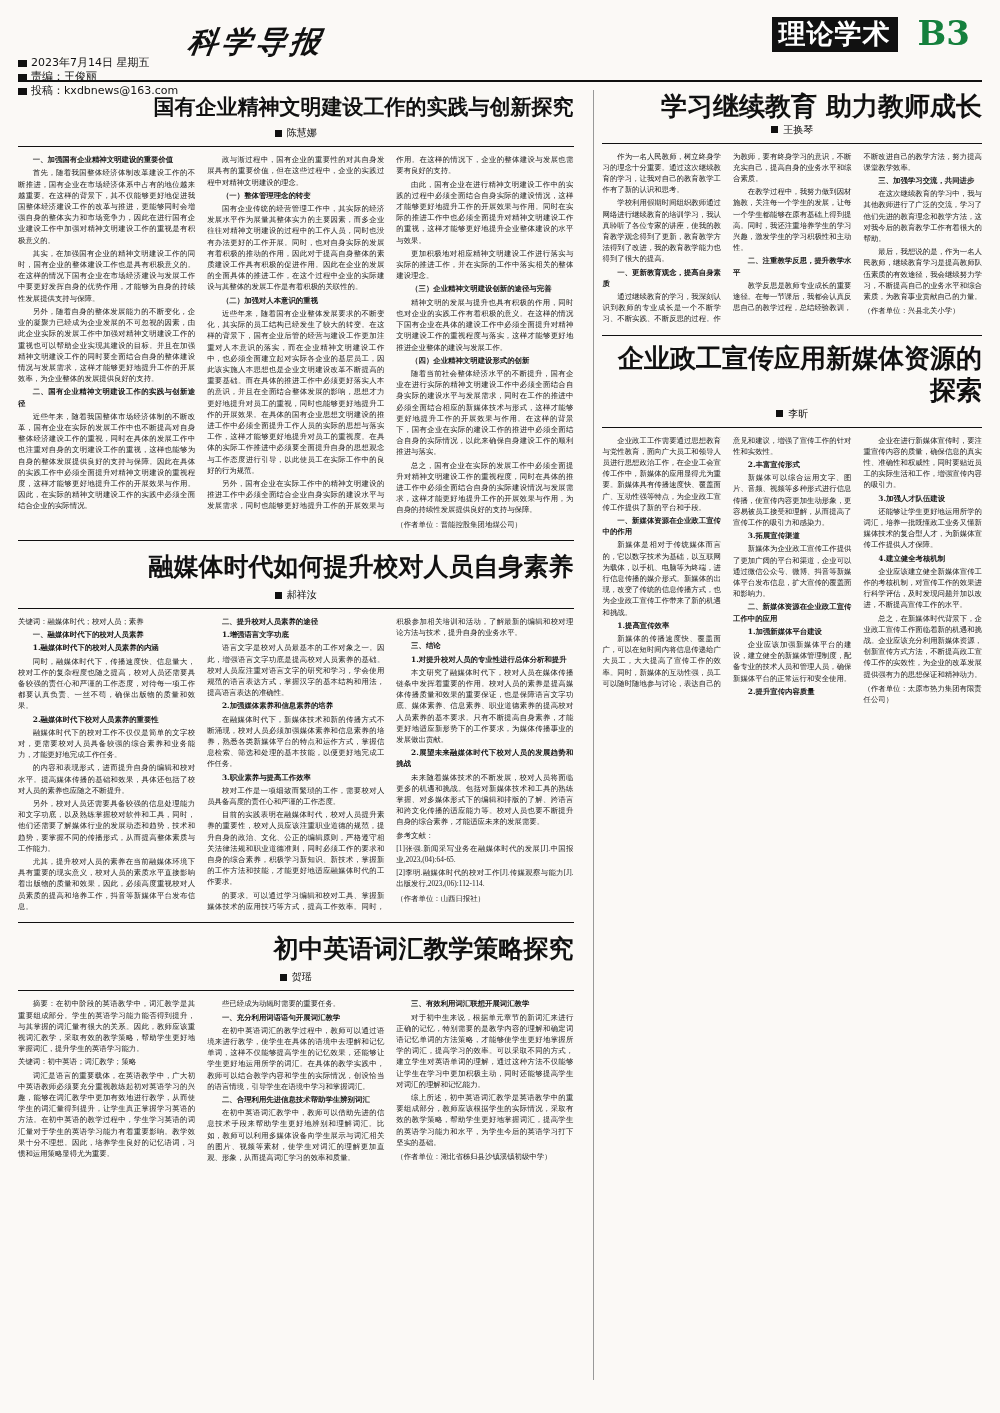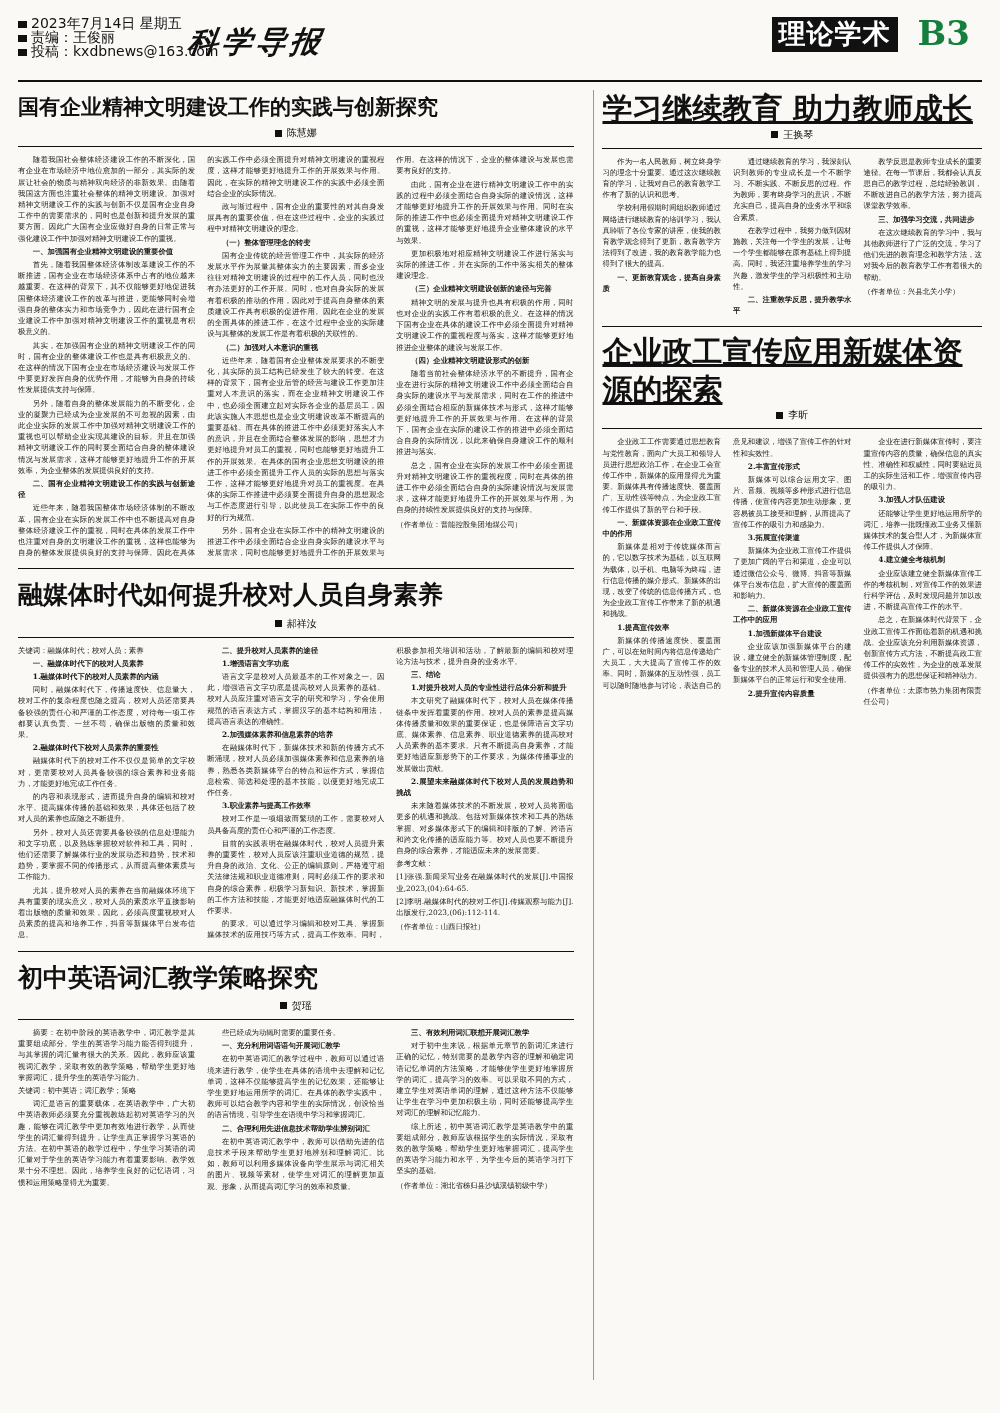--- a/index.html
+++ b/index.html
@@ -18,24 +18,25 @@
     background:#fbf9f6;
   }
   
   .masthead{
     position:relative;
     height:66px;
     border-bottom:2px solid #111;
     display:flex;align-items:flex-start;
   }
   .meta{
-    font-size:14px;line-height:14px;
+    font-size:11px;line-height:14px;
     color:#111;
     padding-top:2px;
     width:200px;
+    margin-top:40px;
   }
   .meta div{white-space:nowrap;}
   .meta .bar{display:inline-block;width:9px;height:7px;background:#111;margin-right:4px;vertical-align:middle;}
   .paper-name{
     position:absolute;left:170px;top:8px;
     font-family:"DejaVu Serif","Liberation Serif",serif;
     font-size:30px;font-weight:700;font-style:italic;
     letter-spacing:4px;color:#111;
     transform:skewX(-8deg);
   }
@@ -60,21 +61,21 @@
   .content{
     display:flex;
     margin-top:8px;
     height:1290px;
   }
   .left{width:575px;padding-right:10px;box-sizing:border-box;}
   .vrule{width:1px;background:#999;margin:0 9px;}
   .right{width:386px;box-sizing:border-box;}
   .article{margin-bottom:10px;}
   .art-title{
-    text-align:left;
+    text-align:right;
     font-family:"DejaVu Serif","Liberation Serif",serif;
     font-weight:700;
     color:#111;
     line-height:1.25;
   }
   .t1{font-size:21px;margin:4px 0 6px;}
   .t-left-main{font-size:25px;margin:10px 0 6px;}
   .byline{
     text-align:center;
     font-size:10px;
@@ -88,29 +89,29 @@
     font-family:"DejaVu Serif","Liberation Serif",serif;
     font-size:7.4px;
     line-height:11.2px;
     text-align:justify;
     margin:0 0 2px 0;
     text-indent:2em;
     color:#1a1a1a;
     -webkit-hyphens:none;
   }
   p.body.sub{font-weight:700;text-indent:2em;}
-  p.body.nosub{text-indent:0;}
+  p.body.nosub{text-indent:0;font-family:Liberation Serif, serif;}
   p.sign{
     font-family:"DejaVu Serif","Liberation Serif",serif;
     font-size:7.4px;line-height:11.2px;
     text-align:left;margin:3px 0 0 0;color:#1a1a1a;
   }
   .divider-thin{height:1px;background:#111;margin:8px 0 6px;}
   .right .art-title{font-size:20px;}
-  .right .t-big{font-size:30px;text-decoration:underline;}
+  .right .t-big{font-size:26px;}
 </style>
 </head>
 <body>
 
 <div class="page">
 
   <div class="masthead">
     <div class="meta">
       <div><span class="bar"></span><span>2023年7月14日 星期五</span></div>
       <div><span class="bar"></span><span>责编：王俊丽</span></div>
@@ -125,21 +126,20 @@
 
   <div class="content">
 
     <div class="left">
 
       <div class="article">
         <div class="art-title t1">国有企业精神文明建设工作的实践与创新探究</div>
         <div class="byline"><span class="sq"></span><span>陈慧娜</span></div>
         <div class="rule"></div>
         <div class="cols3">
-          <p class="body">随着我国社会整体经济建设工作的不断深化，国有企业在市场经济中地位愈加的一部分，其实际的发展让社会的物质与精神双向经济的非新效果。由随着我国这方面也注重社会整体的精神文明建设。加强对精神文明建设工作的实践与创新不仅是国有企业自身工作中的需要需求的，同时也是创新和提升发展的重要方面。因此广大国有企业应做好自身的日常正常与强化建设工作中加强对精神文明建设工作的重视。</p>
           <p class="body sub">一、加强国有企业精神文明建设的重要价值</p>
           <p class="body">首先，随着我国整体经济体制改革建设工作的不断推进，国有企业在市场经济体系中占有的地位越来越重要。在这样的背景下，其不仅能够更好地促进我国整体经济建设工作的改革与推进，更能够同时会增强自身的整体实力和市场竞争力，因此在进行国有企业建设工作中加强对精神文明建设工作的重视是有积极意义的。</p>
           <p class="body">其实，在加强国有企业的精神文明建设工作的同时，国有企业的整体建设工作也是具有积极意义的。在这样的情况下国有企业在市场经济建设与发展工作中要更好发挥自身的优势作用，才能够为自身的持续性发展提供支持与保障。</p>
           <p class="body">另外，随着自身的整体发展能力的不断变化，企业的凝聚力已经成为企业发展的不可忽视的因素，由此企业实际的发展工作中加强对精神文明建设工作的重视也可以帮助企业实现其建设的目标。并且在加强精神文明建设工作的同时要全面结合自身的整体建设情况与发展需求，这样才能够更好地提升工作的开展效率，为企业整体的发展提供良好的支持。</p>
           <p class="body sub">二、国有企业精神文明建设工作的实践与创新途径</p>
           <p class="body">近些年来，随着我国整体市场经济体制的不断改革，国有企业在实际的发展工作中也不断提高对自身整体经济建设工作的重视，同时在具体的发展工作中也注重对自身的文明建设工作的重视，这样也能够为自身的整体发展提供良好的支持与保障。因此在具体的实践工作中必须全面提升对精神文明建设的重视程度，这样才能够更好地提升工作的开展效果与作用。因此，在实际的精神文明建设工作的实践中必须全面结合企业的实际情况。</p>
           <p class="body">政与渐过程中，国有企业的重要性的对其自身发展具有的重要价值，但在这些过程中，企业的实践过程中对精神文明建设的理念。</p>
           <p class="body sub">（一）整体管理理念的转变</p>
           <p class="body">国有企业传统的经营管理工作中，其实际的经济发展水平作为展量其整体实力的主要因素，而多企业往往对精神文明建设的过程中的工作人员，同时也没有办法更好的工作开展。同时，也对自身实际的发展有着积极的推动的作用，因此对于提高自身整体的素质建设工作具有积极的促进作用。因此在企业的发展的全面具体的推进工作，在这个过程中企业的实际建设与其整体的发展工作是有着积极的关联性的。</p>
           <p class="body sub">（二）加强对人本意识的重视</p>
@@ -228,20 +228,21 @@
         <div class="cols3">
           <p class="body">作为一名人民教师，树立终身学习的理念十分重要。通过这次继续教育的学习，让我对自己的教育教学工作有了新的认识和思考。</p>
           <p class="body">学校利用假期时间组织教师通过网络进行继续教育的培训学习，我认真聆听了各位专家的讲座，使我的教育教学观念得到了更新，教育教学方法得到了改进，我的教育教学能力也得到了很大的提高。</p>
           <p class="body sub">一、更新教育观念，提高自身素质</p>
           <p class="body">通过继续教育的学习，我深刻认识到教师的专业成长是一个不断学习、不断实践、不断反思的过程。作为教师，要有终身学习的意识，不断充实自己，提高自身的业务水平和综合素质。</p>
           <p class="body">在教学过程中，我努力做到因材施教，关注每一个学生的发展，让每一个学生都能够在原有基础上得到提高。同时，我还注重培养学生的学习兴趣，激发学生的学习积极性和主动性。</p>
           <p class="body sub">二、注重教学反思，提升教学水平</p>
           <p class="body">教学反思是教师专业成长的重要途径。在每一节课后，我都会认真反思自己的教学过程，总结经验教训，不断改进自己的教学方法，努力提高课堂教学效率。</p>
           <p class="body sub">三、加强学习交流，共同进步</p>
           <p class="body">在这次继续教育的学习中，我与其他教师进行了广泛的交流，学习了他们先进的教育理念和教学方法，这对我今后的教育教学工作有着很大的帮助。</p>
+          <p class="body">最后，我想说的是，作为一名人民教师，继续教育学习是提高教师队伍素质的有效途径，我会继续努力学习，不断提高自己的业务水平和综合素质，为教育事业贡献自己的力量。</p>
           <p class="sign">（作者单位：兴县北关小学）</p>
         </div>
       </div>
 
       <div class="divider-thin"></div>
 
       <div class="article">
         <div class="art-title t-big">企业政工宣传应用新媒体资源的探索</div>
         <div class="byline"><span class="sq"></span><span>李昕</span></div>
         <div class="rule"></div>

